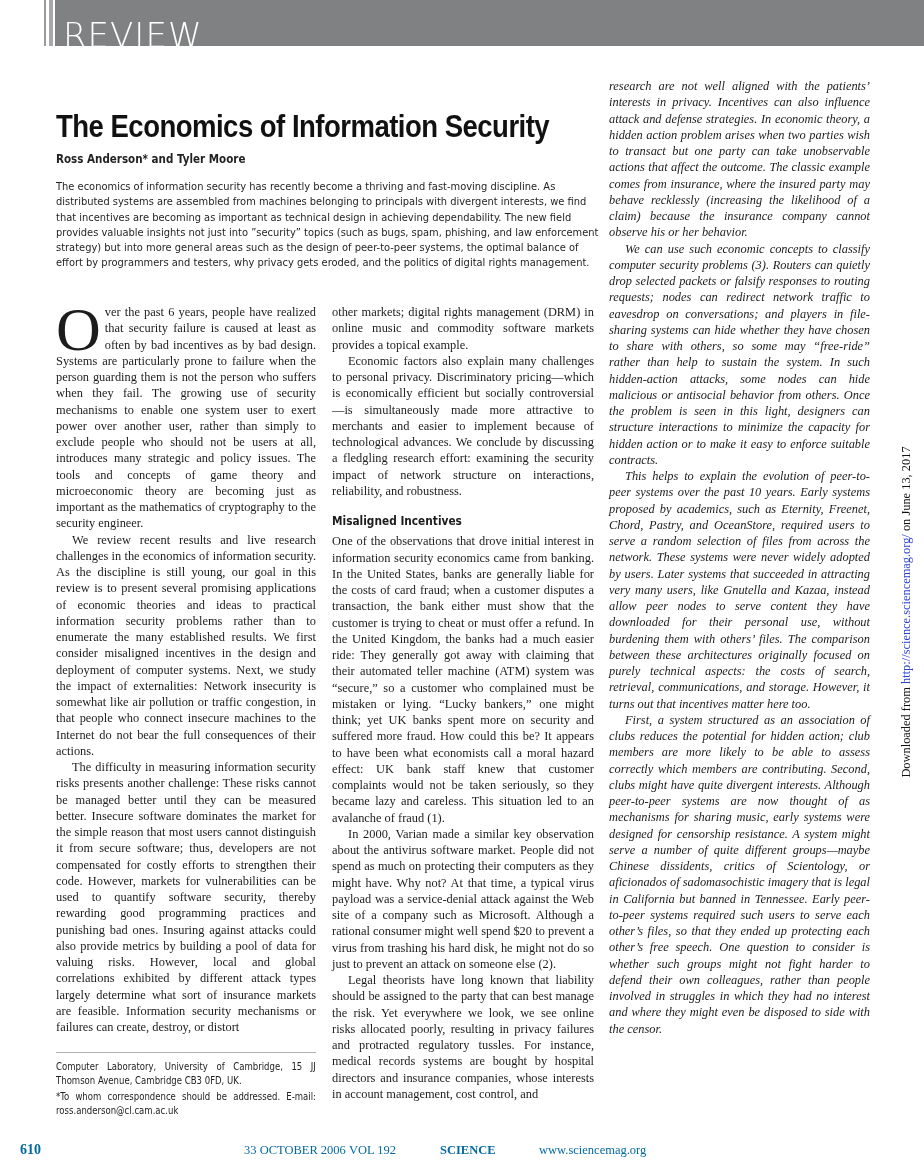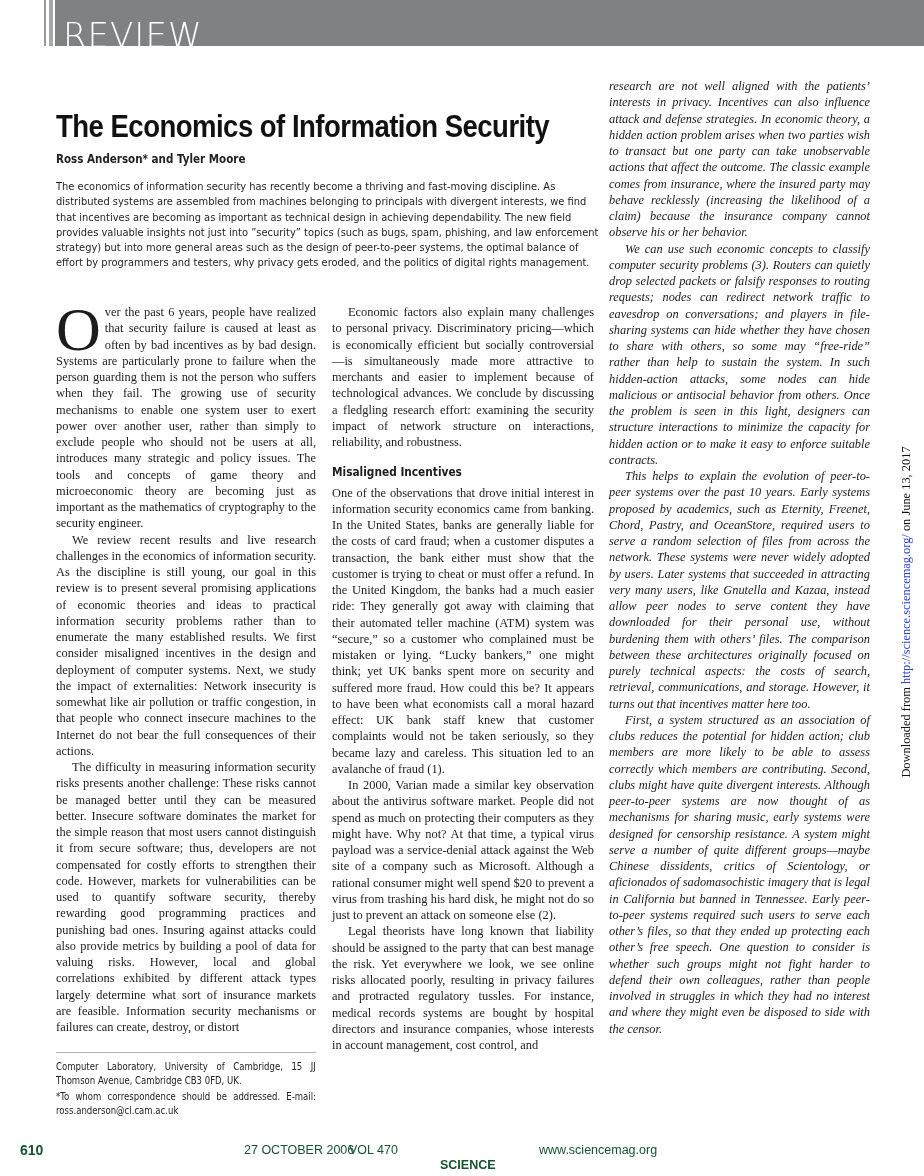--- a/index.html
+++ b/index.html
@@ -15,25 +15,25 @@
   .col p { margin:0; text-indent:16px; }
   .col p.noindent { text-indent:0; }
   .col1 { left:56px; top:304px; width:260px; }
   .col2 { left:332px; top:304px; width:262px; }
   .col3 { left:609px; top:78px; width:261px;font-style:italic; }
   .dropcap { float:left; font-size:62px; line-height:46px; margin:2px 4px 0 0; font-family:"Liberation Serif", serif; }
   .subhead { font-family:"DejaVu Sans", sans-serif; font-weight:bold; font-size:11.5px; margin:14px 0 4px 0; text-align:left; transform:scaleX(0.92); transform-origin:left; }
   .fn-rule { position:absolute; left:56px; top:1052px; width:260px; height:1px; background:#b0b0b0; }
   .footnotes { position:absolute; left:56px; top:1060px; width:292px; font-family:"DejaVu Sans", sans-serif; font-size:9.6px; line-height:13.5px; color:#222; transform:scaleX(0.89); transform-origin:left top; text-align:justify; }
   .footnotes p { margin:0 0 3px 0; }
-  .footer { position:absolute; top:1143px; font-family:Liberation Sans, sans-serif; font-size:12.5px; color:#14532d; }
+  .footer { position:absolute; top:1143px; font-family:Liberation Serif, serif; font-size:12.5px; color:#0369a1; }
   .page-num { left:20px; font-weight:bold; font-size:14px; top:1142px; }
   .foot-date { left:244px; }
   .foot-vol { left:349px; }
-  .foot-journal { left:440px; font-weight:bold;margin-top:15px; }
+  .foot-journal { left:440px; font-weight:bold; }
   .foot-site { left:539px; }
   .side-stamp { position:absolute; left:906px; top:612px; transform:translate(-50%,-50%) rotate(-90deg); white-space:nowrap; font-family:"Liberation Serif", serif; font-size:12.4px; color:#111; }
   .side-stamp a { color:#2a3fd8; text-decoration:none; }
 </style>
 </head>
 <body>
 
 <div class="hb-line1"></div>
 <div class="hb-line2"></div>
 <div class="header-bar">
@@ -44,20 +44,21 @@
 <div class="authors">Ross Anderson* and Tyler Moore</div>
 <div class="abstract">The economics of information security has recently become a thriving and fast-moving discipline. As distributed systems are assembled from machines belonging to principals with divergent interests, we find that incentives are becoming as important as technical design in achieving dependability. The new field provides valuable insights not just into ”security” topics (such as bugs, spam, phishing, and law enforcement strategy) but into more general areas such as the design of peer-to-peer systems, the optimal balance of effort by programmers and testers, why privacy gets eroded, and the politics of digital rights management.</div>
 
 <div class="col col1">
   <p class="noindent"><span class="dropcap">O</span><span>ver the past 6 years, people have realized that security failure is caused at least as often by bad incentives as by bad design. Systems are particularly prone to failure when the person guarding them is not the person who suffers when they fail. The growing use of security mechanisms to enable one system user to exert power over another user, rather than simply to exclude people who should not be users at all, introduces many strategic and policy issues. The tools and concepts of game theory and microeconomic theory are becoming just as important as the mathematics of cryptography to the security engineer.</span></p>
   <p>We review recent results and live research challenges in the economics of information security. As the discipline is still young, our goal in this review is to present several promising applications of economic theories and ideas to practical information security problems rather than to enumerate the many established results. We first consider misaligned incentives in the design and deployment of computer systems. Next, we study the impact of externalities: Network insecurity is somewhat like air pollution or traffic congestion, in that people who connect insecure machines to the Internet do not bear the full consequences of their actions.</p>
   <p>The difficulty in measuring information security risks presents another challenge: These risks cannot be managed better until they can be measured better. Insecure software dominates the market for the simple reason that most users cannot distinguish it from secure software; thus, developers are not compensated for costly efforts to strengthen their code. However, markets for vulnerabilities can be used to quantify software security, thereby rewarding good programming practices and punishing bad ones. Insuring against attacks could also provide metrics by building a pool of data for valuing risks. However, local and global correlations exhibited by different attack types largely determine what sort of insurance markets are feasible. Information security mechanisms or failures can create, destroy, or distort</p>
 </div>
 
 <div class="col col2">
+  <p class="noindent">other markets; digital rights management (DRM) in online music and commodity software markets provides a topical example.</p>
   <p>Economic factors also explain many challenges to personal privacy. Discriminatory pricing—which is economically efficient but socially controversial—is simultaneously made more attractive to merchants and easier to implement because of technological advances. We conclude by discussing a fledgling research effort: examining the security impact of network structure on interactions, reliability, and robustness.</p>
   <div class="subhead">Misaligned Incentives</div>
   <p class="noindent">One of the observations that drove initial interest in information security economics came from banking. In the United States, banks are generally liable for the costs of card fraud; when a customer disputes a transaction, the bank either must show that the customer is trying to cheat or must offer a refund. In the United Kingdom, the banks had a much easier ride: They generally got away with claiming that their automated teller machine (ATM) system was “secure,” so a customer who complained must be mistaken or lying. “Lucky bankers,” one might think; yet UK banks spent more on security and suffered more fraud. How could this be? It appears to have been what economists call a moral hazard effect: UK bank staff knew that customer complaints would not be taken seriously, so they became lazy and careless. This situation led to an avalanche of fraud (1).</p>
   <p>In 2000, Varian made a similar key observation about the antivirus software market. People did not spend as much on protecting their computers as they might have. Why not? At that time, a typical virus payload was a service-denial attack against the Web site of a company such as Microsoft. Although a rational consumer might well spend $20 to prevent a virus from trashing his hard disk, he might not do so just to prevent an attack on someone else (2).</p>
   <p>Legal theorists have long known that liability should be assigned to the party that can best manage the risk. Yet everywhere we look, we see online risks allocated poorly, resulting in privacy failures and protracted regulatory tussles. For instance, medical records systems are bought by hospital directors and insurance companies, whose interests in account management, cost control, and</p>
 </div>
 
 <div class="col col3">
   <p class="noindent">research are not well aligned with the patients’ interests in privacy. Incentives can also influence attack and defense strategies. In economic theory, a hidden action problem arises when two parties wish to transact but one party can take unobservable actions that affect the outcome. The classic example comes from insurance, where the insured party may behave recklessly (increasing the likelihood of a claim) because the insurance company cannot observe his or her behavior.</p>
   <p>We can use such economic concepts to classify computer security problems (3). Routers can quietly drop selected packets or falsify responses to routing requests; nodes can redirect network traffic to eavesdrop on conversations; and players in file-sharing systems can hide whether they have chosen to share with others, so some may “free-ride” rather than help to sustain the system. In such hidden-action attacks, some nodes can hide malicious or antisocial behavior from others. Once the problem is seen in this light, designers can structure interactions to minimize the capacity for hidden action or to make it easy to enforce suitable contracts.</p>
@@ -65,20 +66,20 @@
   <p>First, a system structured as an association of clubs reduces the potential for hidden action; club members are more likely to be able to assess correctly which members are contributing. Second, clubs might have quite divergent interests. Although peer-to-peer systems are now thought of as mechanisms for sharing music, early systems were designed for censorship resistance. A system might serve a number of quite different groups—maybe Chinese dissidents, critics of Scientology, or aficionados of sadomasochistic imagery that is legal in California but banned in Tennessee. Early peer-to-peer systems required such users to serve each other’s files, so that they ended up protecting each other’s free speech. One question to consider is whether such groups might not fight harder to defend their own colleagues, rather than people involved in struggles in which they had no interest and where they might even be disposed to side with the censor.</p>
 </div>
 
 <div class="fn-rule"></div>
 <div class="footnotes">
   <p>Computer Laboratory, University of Cambridge, 15 JJ Thomson Avenue, Cambridge CB3 0FD, UK.</p>
   <p>*To whom correspondence should be addressed. E-mail: ross.anderson@cl.cam.ac.uk</p>
 </div>
 
 <div class="footer page-num">610</div>
-<div class="footer foot-date">27 OCTOBER 2006</div>
-<div class="footer foot-vol">VOL 470</div>
+<div class="footer foot-date">33 OCTOBER 2006</div>
+<div class="footer foot-vol">VOL 192</div>
 <div class="footer foot-journal">SCIENCE</div>
 <div class="footer foot-site">www.sciencemag.org</div>
 
 <div class="side-stamp">
   <span>Downloaded from </span><a>http://science.sciencemag.org/</a><span> on June 13, 2017</span>
 </div>
 
 </body></html>

